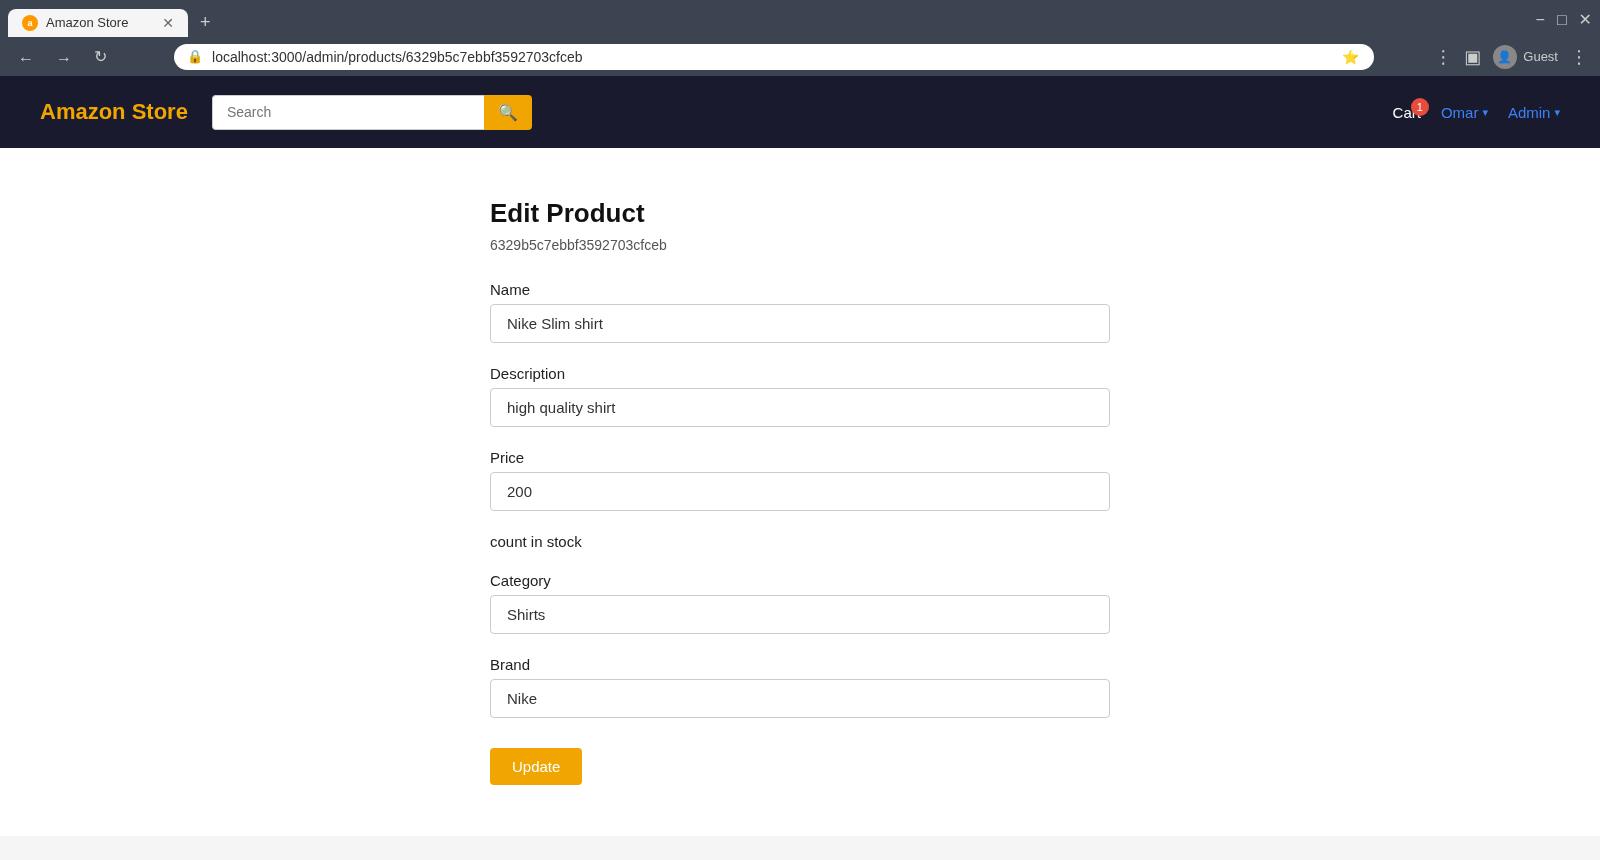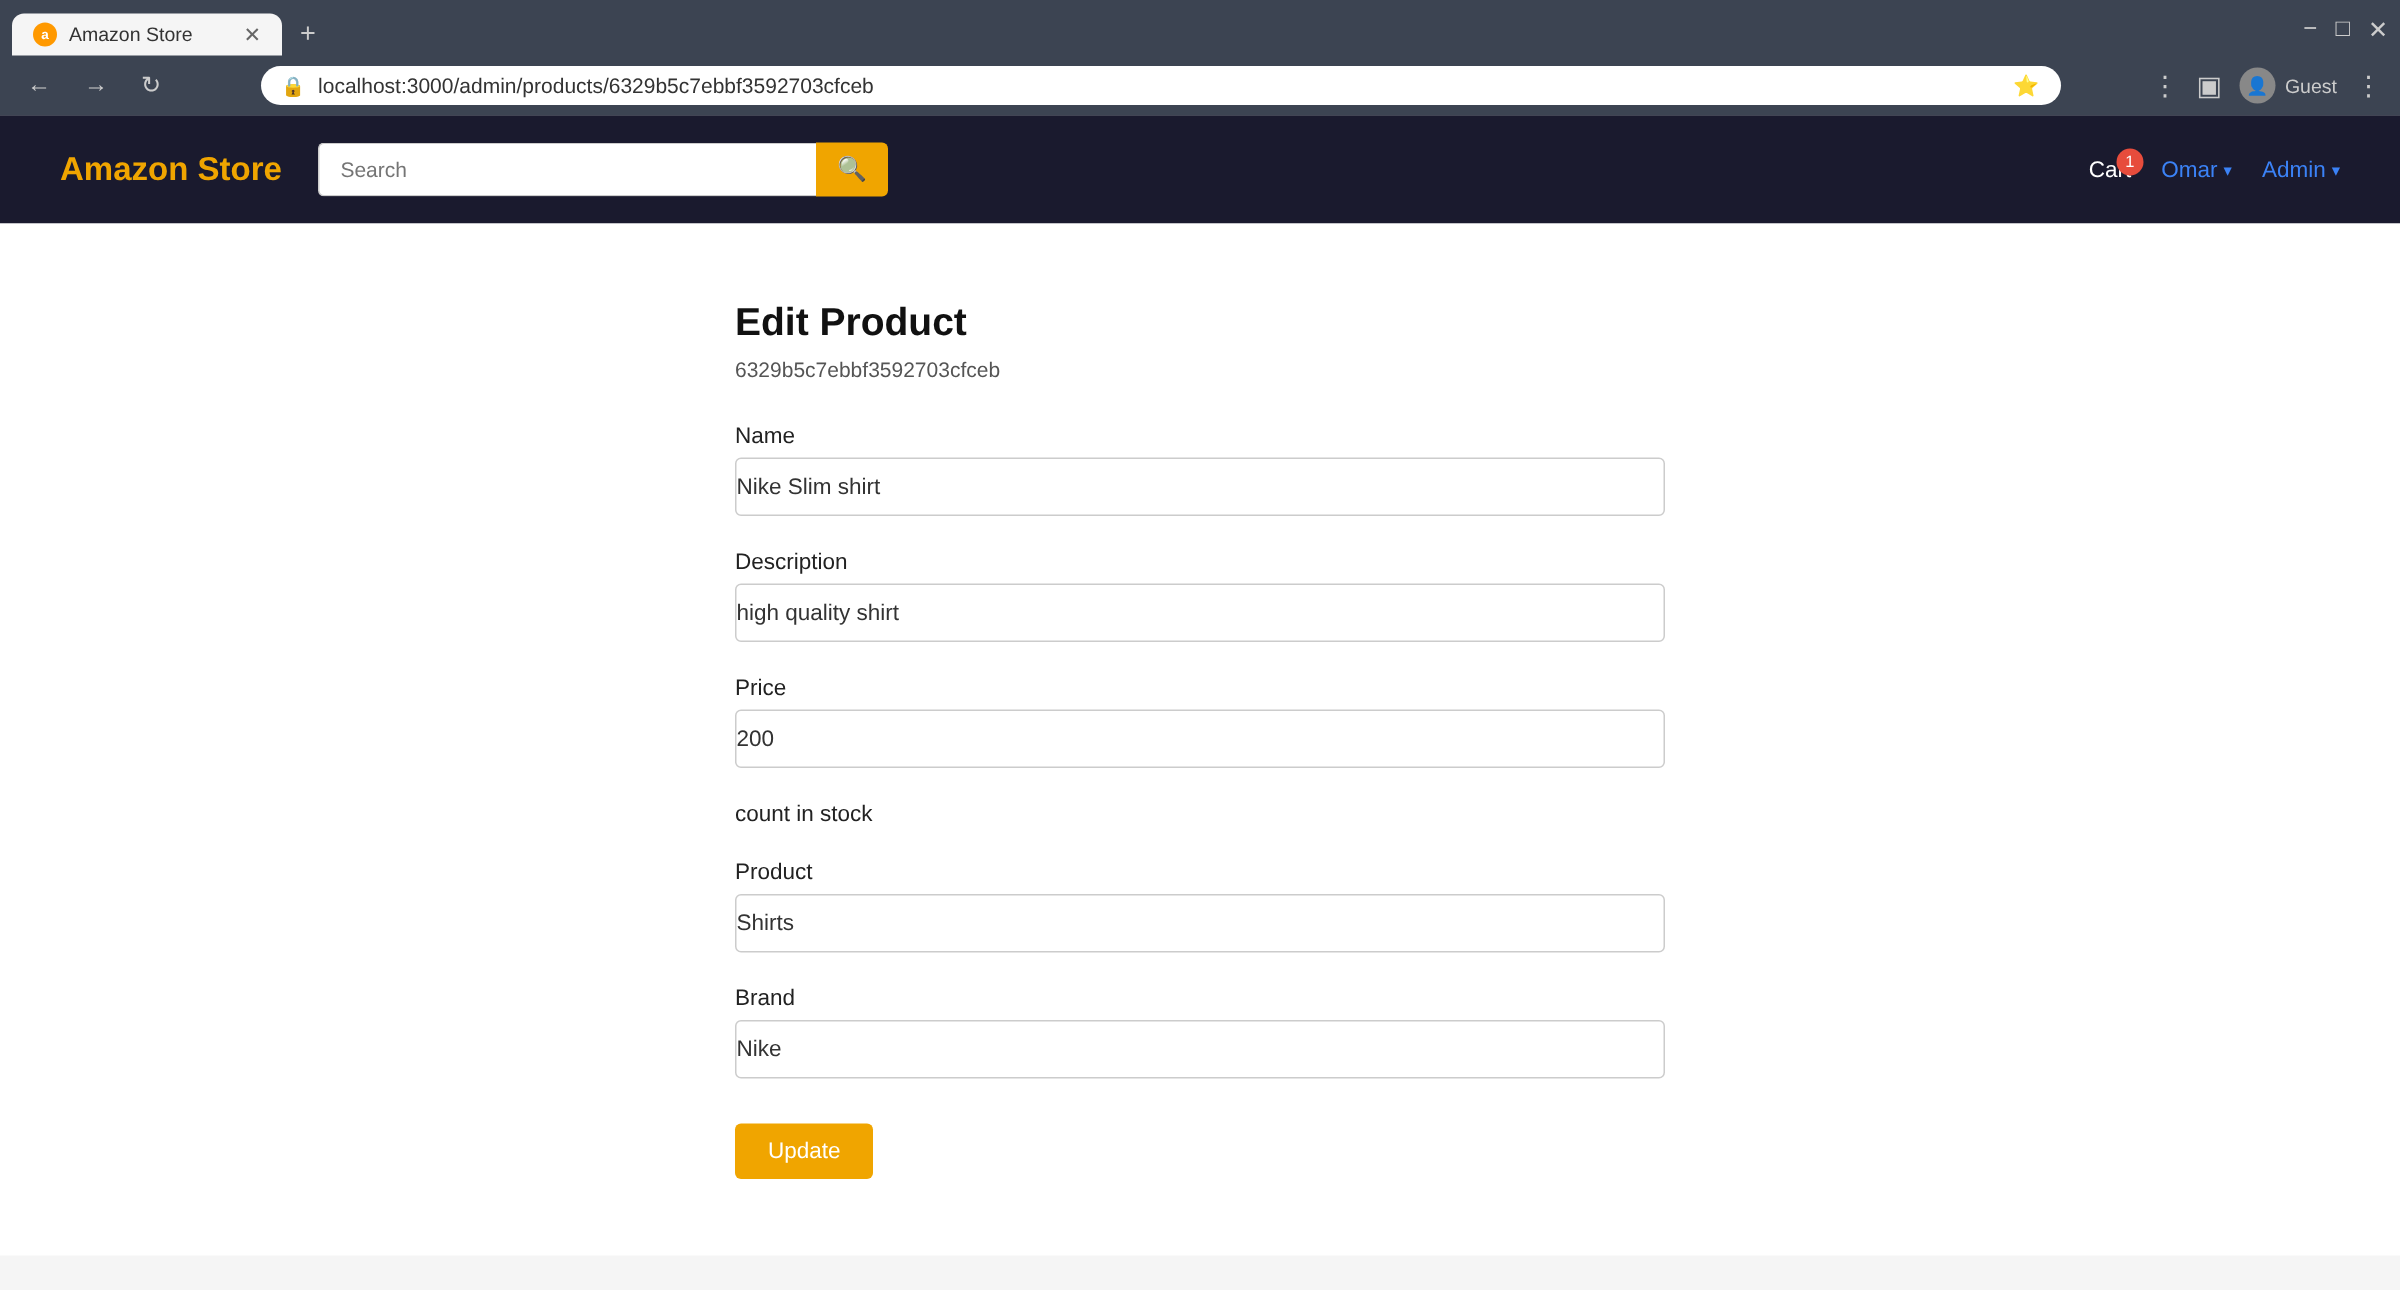--- a/index.html
+++ b/index.html
@@ -181,21 +181,21 @@
     .store-logo {
       color: #f0a500;
       font-size: 22px;
       font-weight: bold;
       white-space: nowrap;
     }
 
     .search-container {
       display: flex;
       flex: 0 0 auto;
-      width: 380px;
+      width: 320px;
     }
 
     .search-input {
       flex: 1;
       padding: 8px 14px;
       border: 1px solid #ccc;
       border-right: none;
       border-radius: 4px 0 0 4px;
       font-size: 14px;
       outline: none;
@@ -286,21 +286,21 @@
     .form-label {
       display: block;
       font-size: 15px;
       color: #222;
       margin-bottom: 6px;
       font-weight: 400;
     }
 
     .form-input {
       width: 100%;
-      padding: 10px 0;
+      padding: 10px 16px;
       border: 1px solid #ccc;
       border-radius: 4px;
       font-size: 15px;
       color: #333;
       outline: none;
     }
 
     .update-btn {
       background: #f0a500;
       color: white;
@@ -403,21 +403,21 @@
       <input class="form-input" type="text" value="200" style="">
     </div>
 
     
     <div class="form-group">
       <label class="form-label">count in stock</label>
     </div>
 
     
     <div class="form-group">
-      <label class="form-label">Product</label>
+      <label class="form-label">Category</label>
       <input class="form-input" type="text" value="Shirts" style="">
     </div>
 
     
     <div class="form-group">
       <label class="form-label">Brand</label>
       <input class="form-input" type="text" value="Nike" style="">
     </div>
 
     

